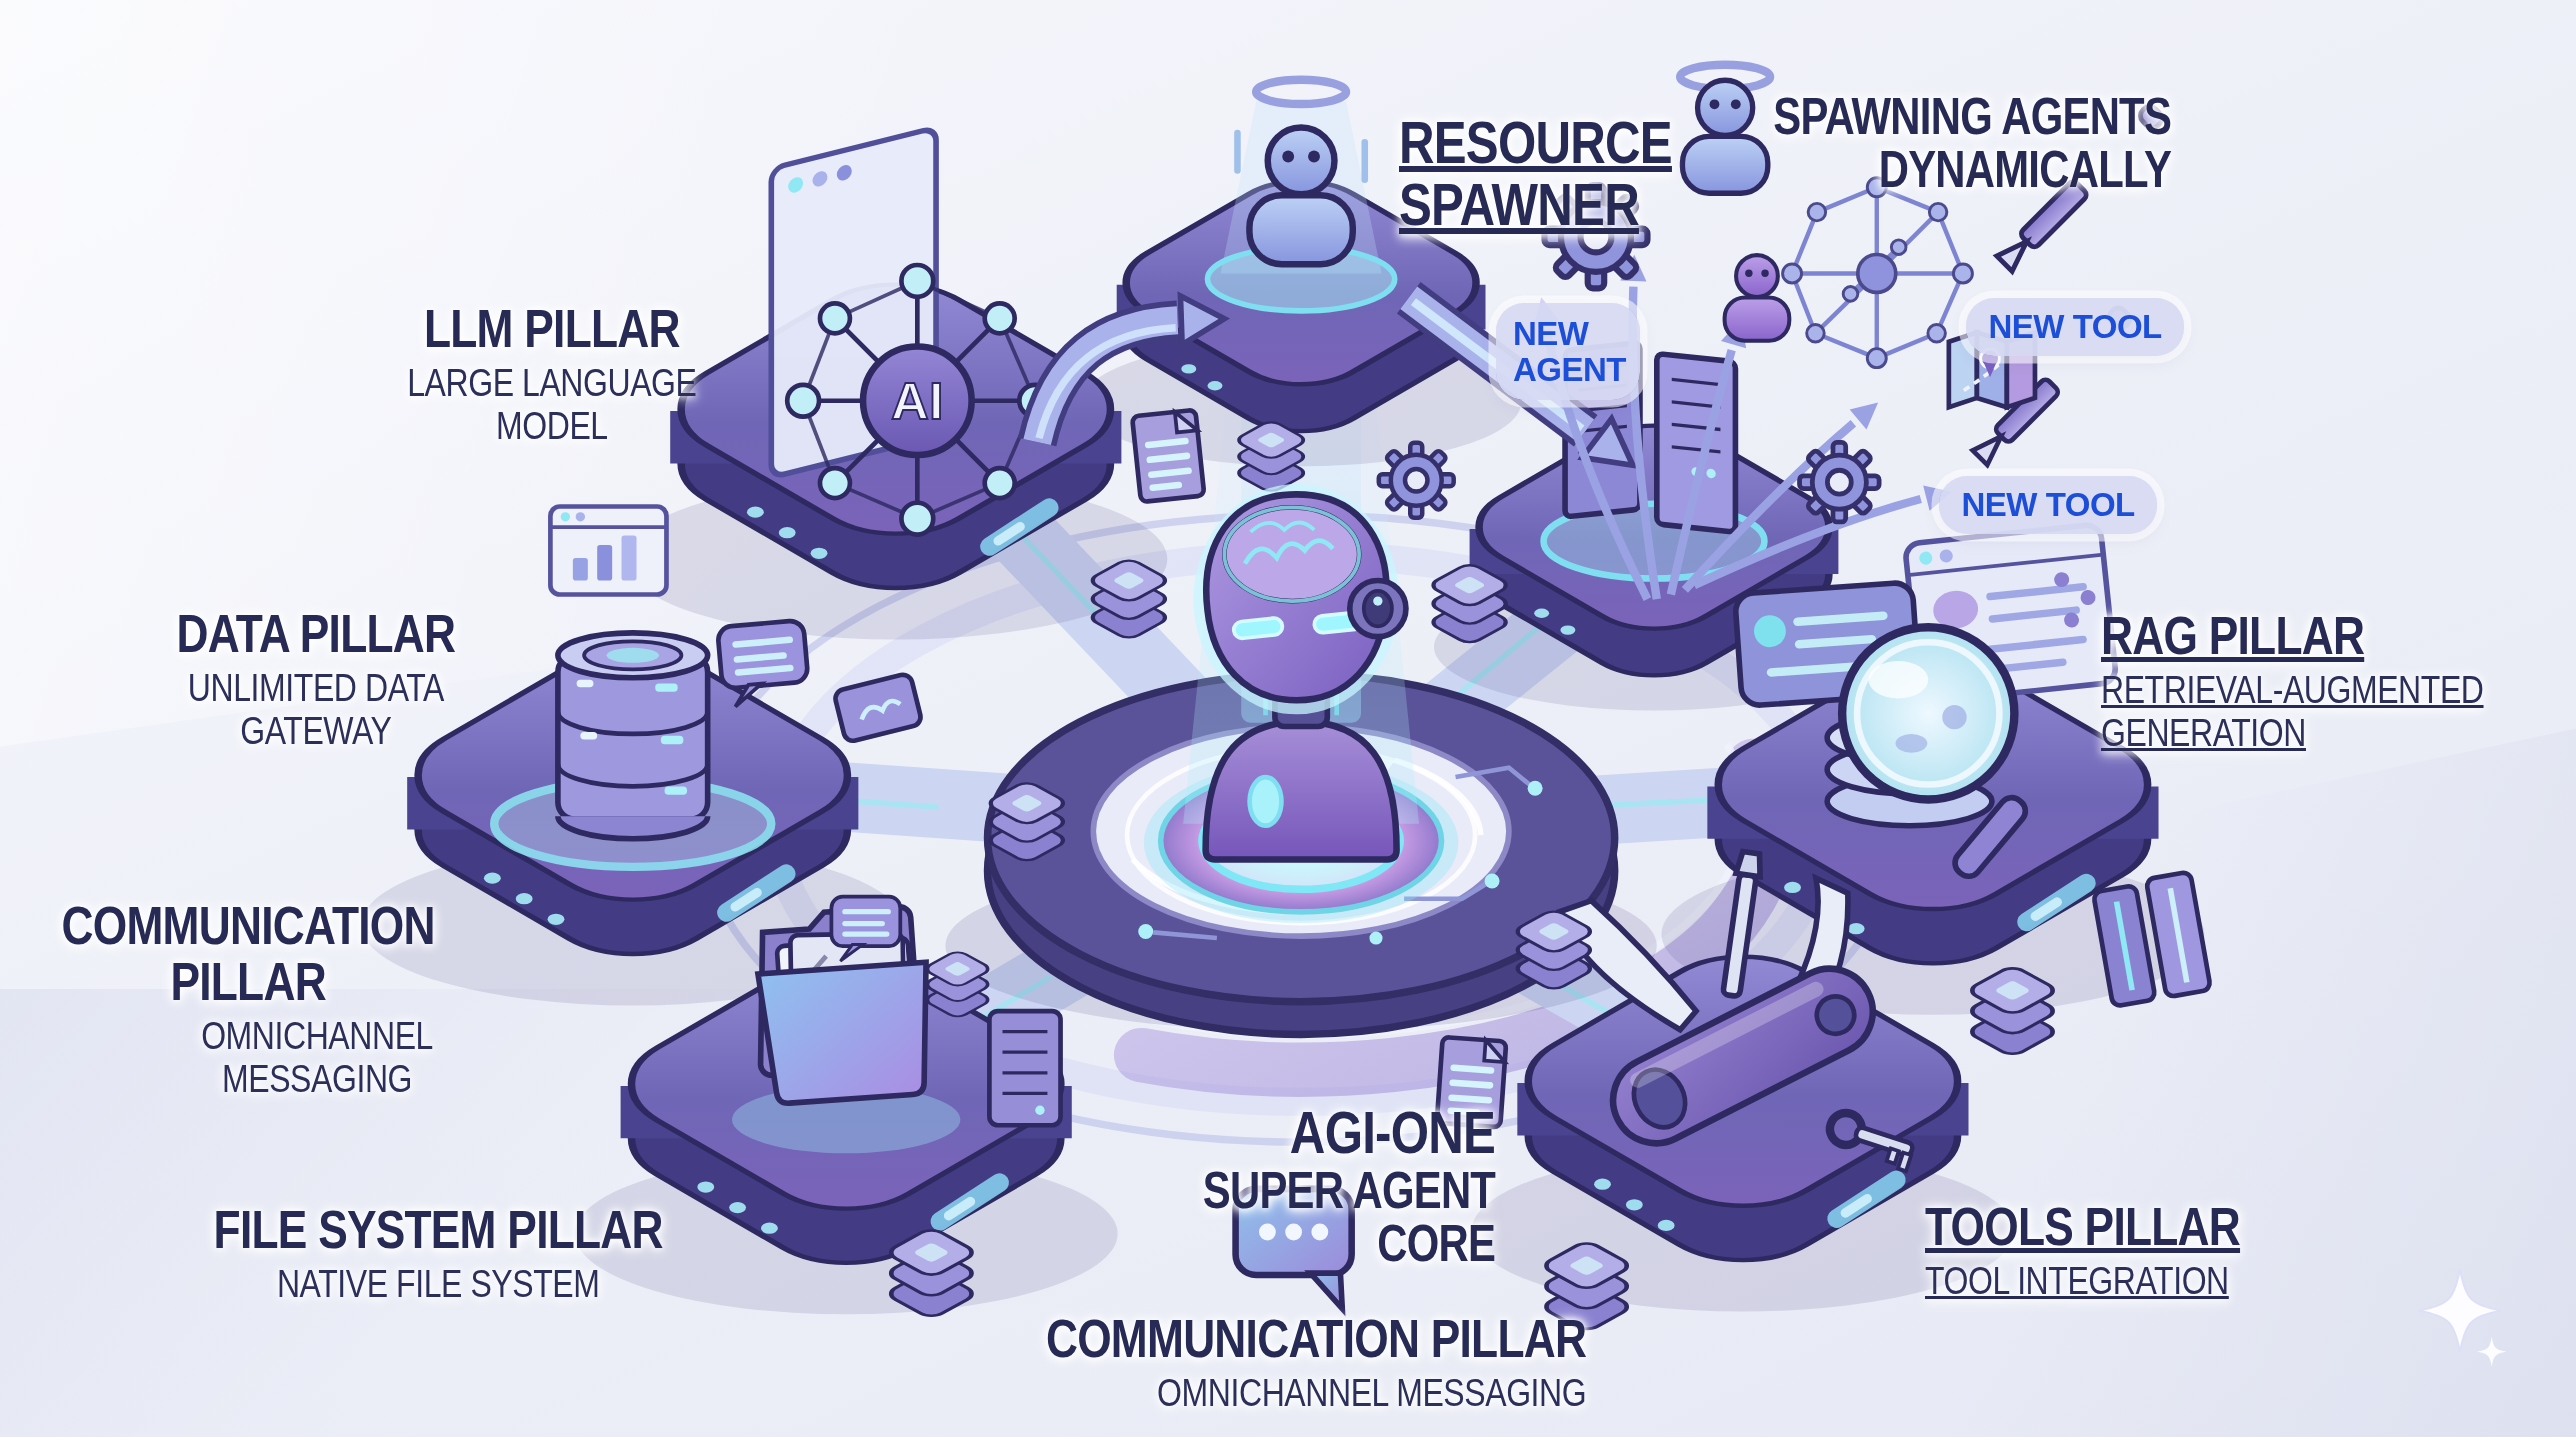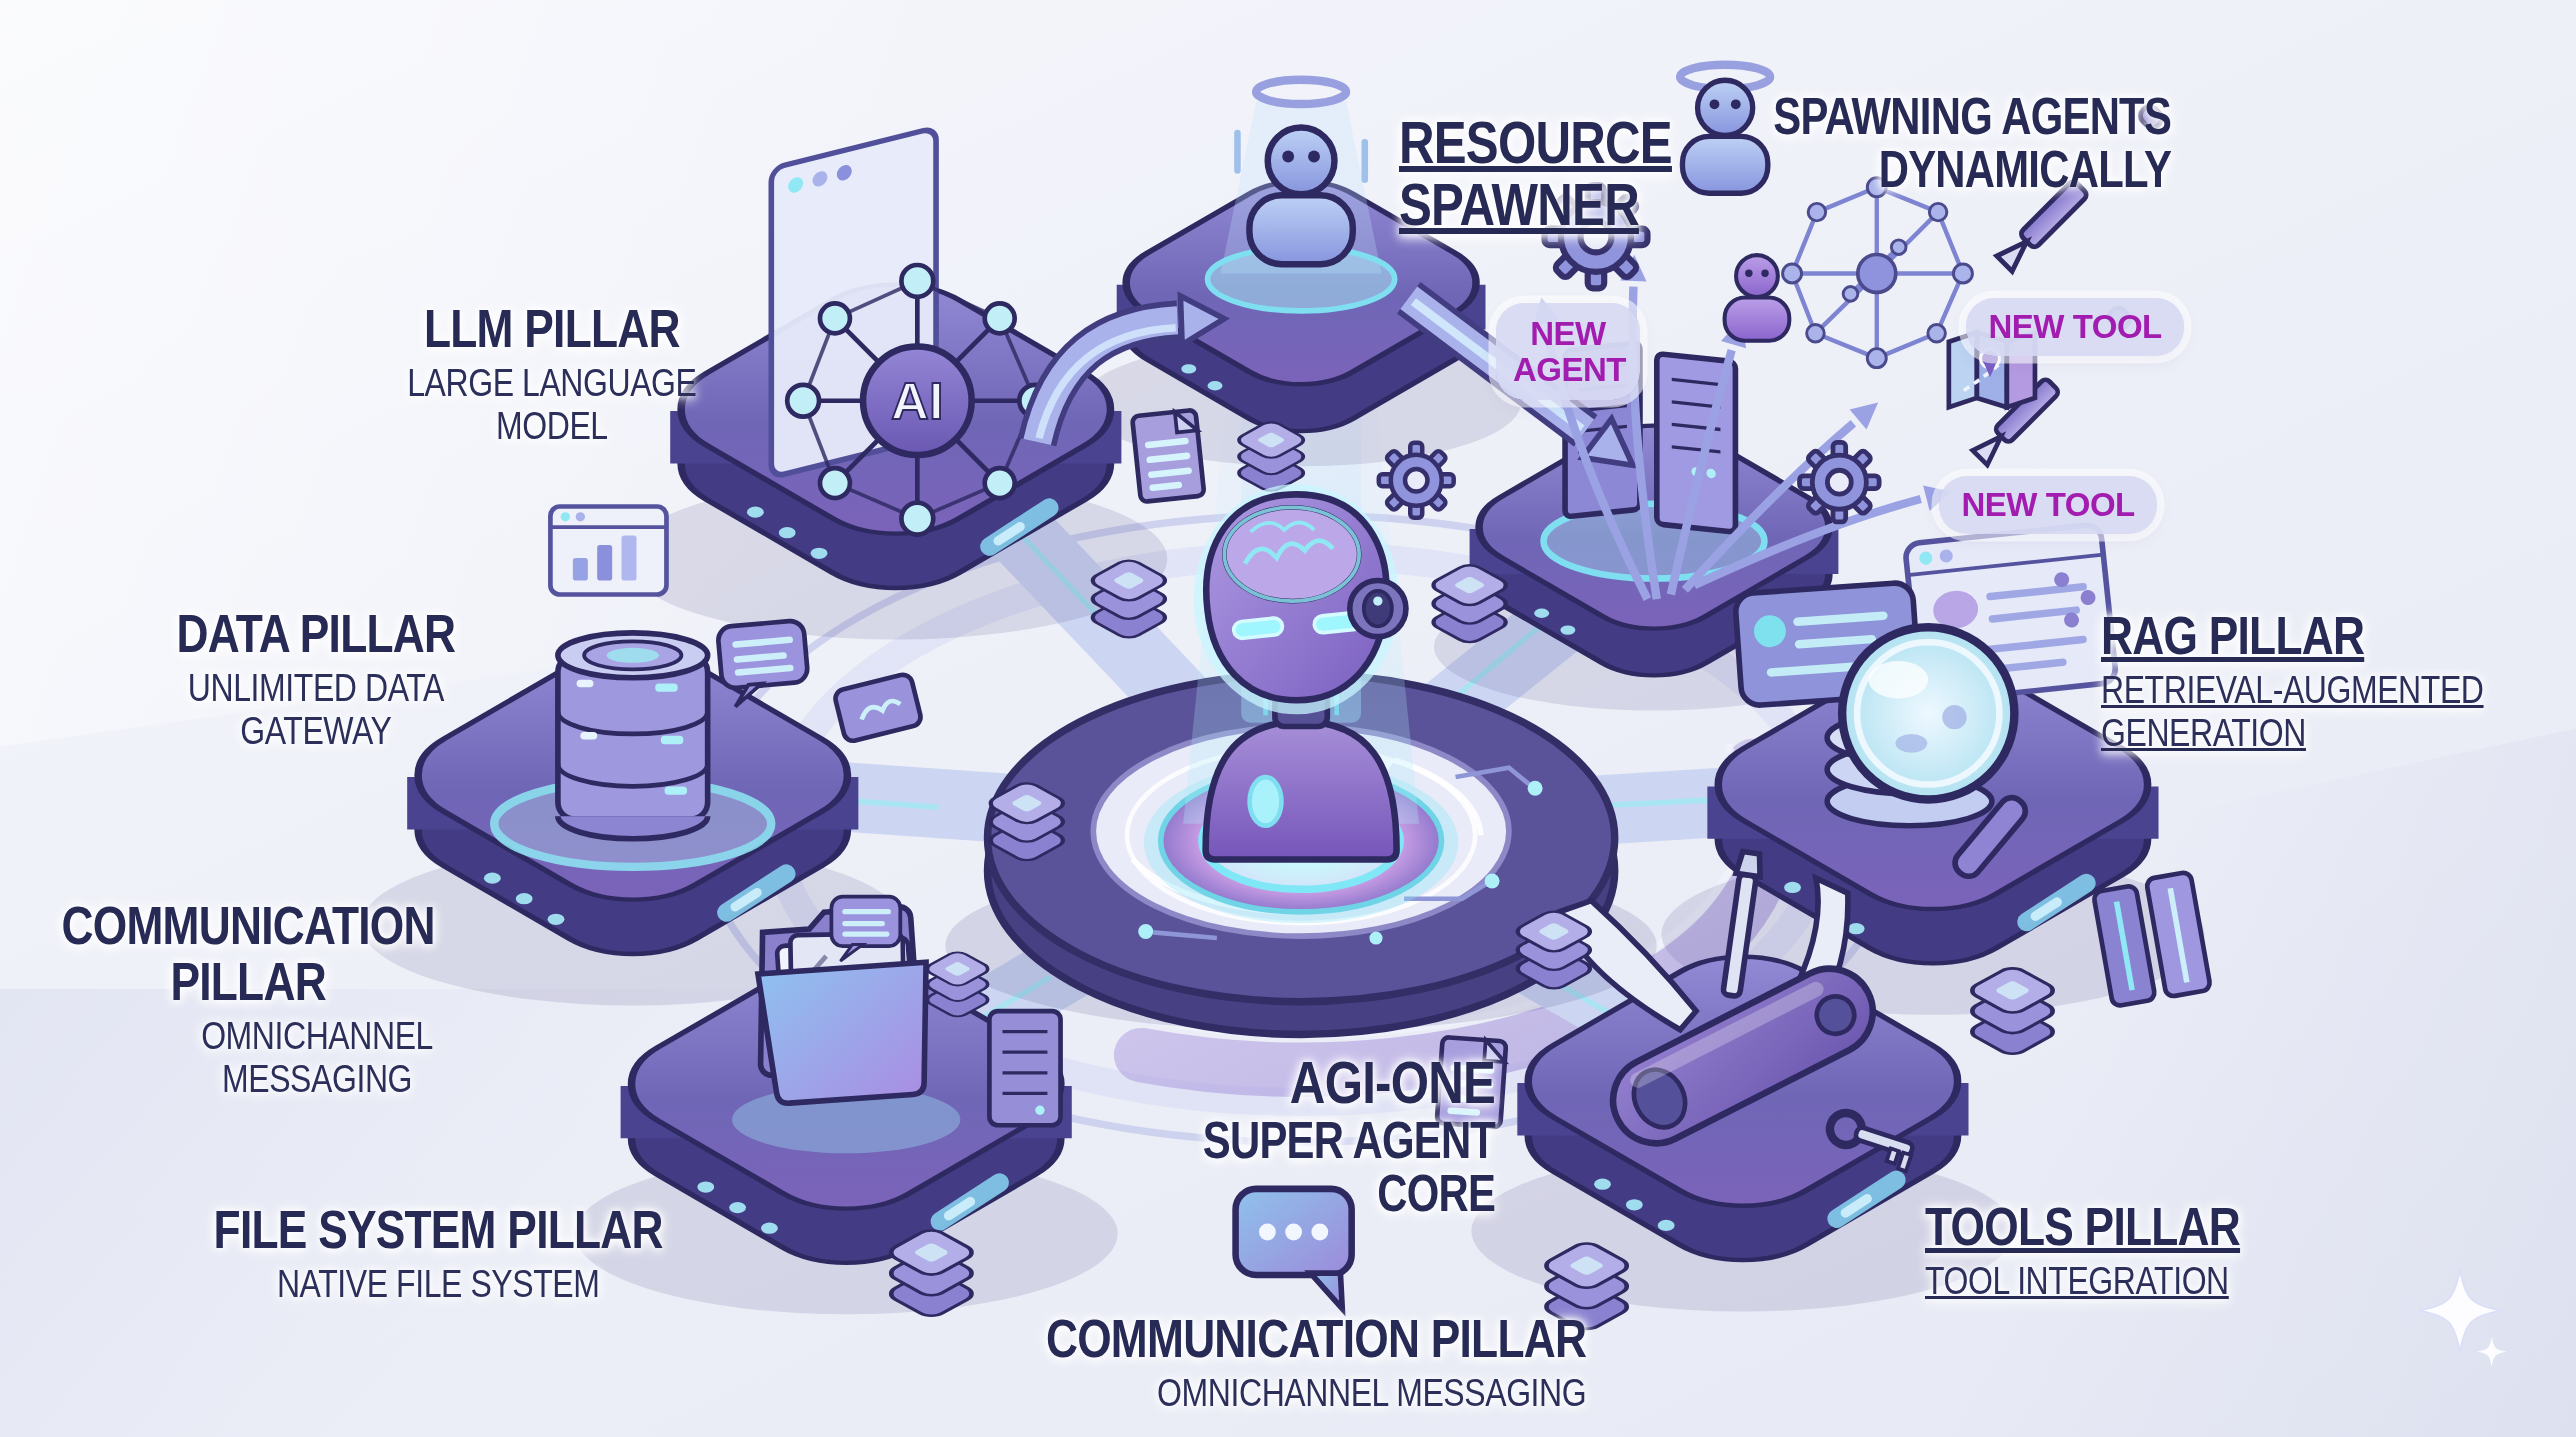--- a/index.html
+++ b/index.html
@@ -25,22 +25,22 @@
   .lbl .scale{transform:scaleX(.82);}
   .lbl.right{text-align:center;} .lbl.right .scale{transform-origin:100% 0;}
   .lbl.left{text-align:left;text-decoration:underline;}  .lbl.left  .scale{transform-origin:0 0;}
   .lbl.center{text-align:right;} .lbl.center .scale{transform-origin:50% 0;}
   .lbl .t{font-weight:bold;font-size:54px;line-height:1.04;letter-spacing:-0.9px;}
   .lbl .s{font-weight:normal;font-size:39px;line-height:1.1;letter-spacing:-0.5px;margin-top:5.6px;color:#2b2f5a;}
   .t-xl{font-size:60px !important;}
   .t-md{font-size:51px !important;}
 
   .badge{position:absolute;background:rgba(215,219,243,.96);border-radius:28px;
-    padding:11.2px 22.5px;font-weight:bold;font-size:33px;line-height:1.08;color:#a21caf;
-    text-align:center;letter-spacing:-0.5px;
+    padding:11.2px 22.5px;font-weight:bold;font-size:33px;line-height:1.08;color:#1d4ed8;
+    letter-spacing:-0.5px;
     box-shadow:0 0 0 7.5px rgba(255,255,255,.55),0 5.6px 17px rgba(90,90,150,.12);}
 </style>
 </head>
 <body>
 
 <div class="canvas">
   <div class="bg-streak bg-a"></div>
   <div class="bg-streak bg-b"></div>
   <div class="bg-streak bg-c"></div>
 
@@ -711,21 +711,21 @@
     </div>
   </div>
 
   <div class="lbl right" style="left:96px;top:1201px;width:580px">
     <div class="scale">
       <div class="t">FILE SYSTEM PILLAR</div>
       <div class="s">NATIVE FILE SYSTEM</div>
     </div>
   </div>
 
-  <div class="lbl center" style="left:1052px;top:1052px;width:487px">
+  <div class="lbl center" style="left:1052px;top:1102px;width:487px">
     <div class="scale">
       <div class="t t-xl">AGI-ONE</div>
       <div class="t t-md">SUPER AGENT</div>
       <div class="t t-md">CORE</div>
     </div>
   </div>
 
   <div class="lbl center" style="left:820px;top:1310px;width:842px">
     <div class="scale">
       <div class="t">COMMUNICATION PILLAR</div>

